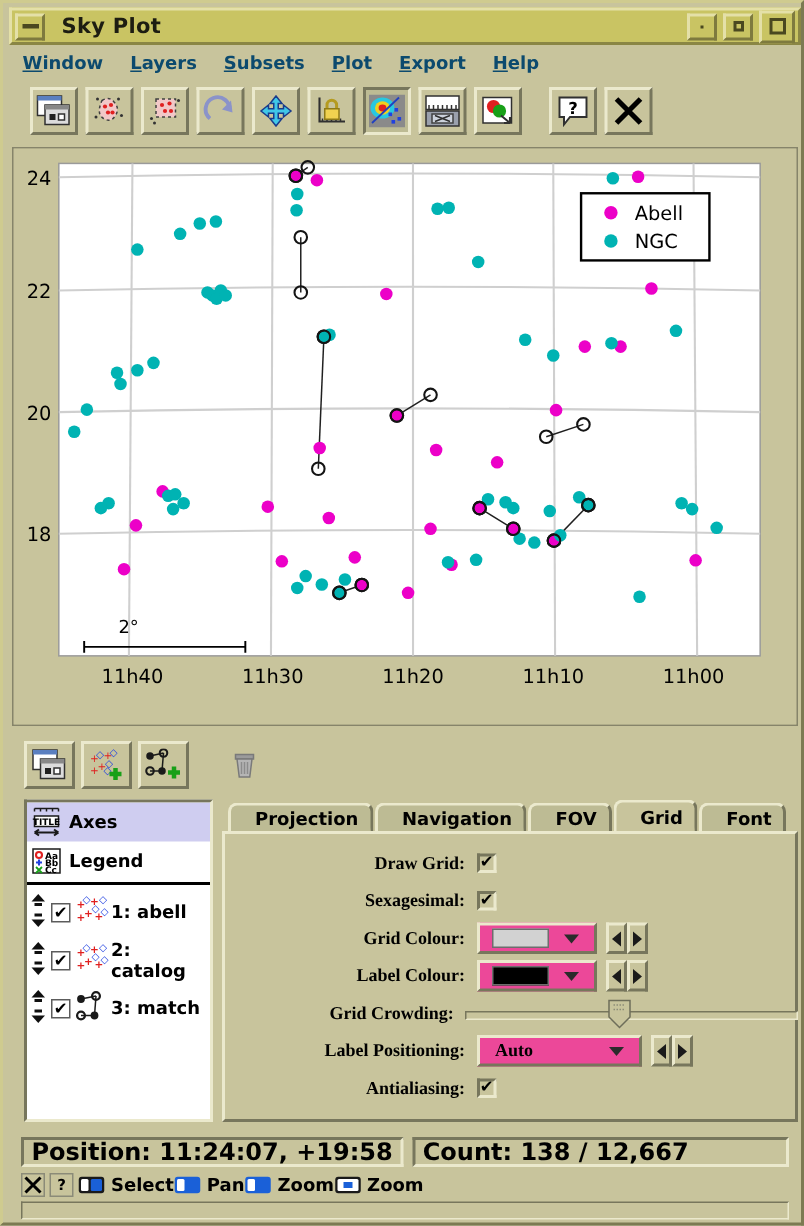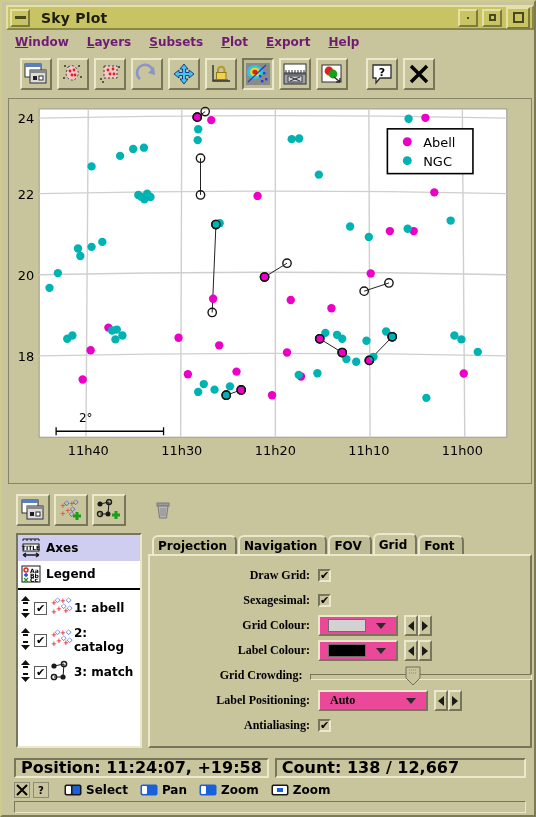--- a/index.html
+++ b/index.html
@@ -44,21 +44,21 @@
     font-family: "DejaVu Sans", sans-serif;
   }
   
   .menubar {
     position: absolute; left: 4px; top: 31px;
     width: 528px; height: 19px;
     background: #c8c49c;
     display: flex; align-items: center;
   }
   .menuitem {
-    font-size: 12px; font-weight: bold; color: #701a75;
+    font-size: 12px; font-weight: bold; color: #0c4a6e;
     padding: 0 9px; line-height: 19px; cursor: default;
   }
   .menuitem .mn { text-decoration: underline; }
   
   .toolbar {
     position: absolute; left: 4px; top: 50px;
     width: 528px; height: 44px;
     background: #c8c49c;
     display: flex; align-items: center; padding-left: 14px;
   }
@@ -126,21 +126,21 @@
     font-size: 11px; line-height: 1; color: #000;
   }
   
   .tabpanel {
     position: absolute; left: 146px; top: 531px;
     width: 384px; height: 215px;
   }
   .tabstrip { display: flex; align-items: flex-end; height: 21px; padding-left: 4px;}
   .tab {
     font-size: 12px; font-weight: bold; color: #000;
-    padding: 2px 8px 2px 4px; height: 19px; line-height: 15px;
+    padding: 2px 8px 2px 16px; height: 19px; line-height: 15px;
     background: #bdbb94;
     border: 2px solid #ebe9cd;
     border-right-color: #77765c; border-bottom: none;
     border-radius: 6px 6px 0 0;
     margin-right: 1px;
   }
   .tab.active { background: #c8c49c; height: 21px; line-height:16px; }
   .tabbody {
     height: 194px;
     background: #c8c49c;
@@ -203,21 +203,21 @@
     position: absolute; left: 12px; top: 778px;
     width: 512px; height: 20px;
     display: flex; align-items: center;
     font-size: 12px; font-weight: bold; color: #000;
   }
   .navbtn {
     width: 16px; height: 16px; margin-right: 3px;
     border: 1px solid #8b8b78; background: #c8c49c;
     display:flex; align-items:center;justify-content:center;
   }
-  .navgroup { display: flex; align-items: center; margin-left: 12px; }
+  .navgroup { display: flex; align-items: center; }
   .mouseicon { width: 18px; height: 12px; margin-right: 4px; }
   .bottomstrip {
     position: absolute; left: 12px; top: 799px; width: 512px; height: 12px;
     background: #c8c49c;
     border: 1px solid #77765c; border-right-color:#ebe9cd;border-bottom-color:#ebe9cd;
   }
   .scrollstub {
     position:absolute; left: 6px; top: 482px; width: 524px; height: 7px;
     background: #c8c49c;
   }

